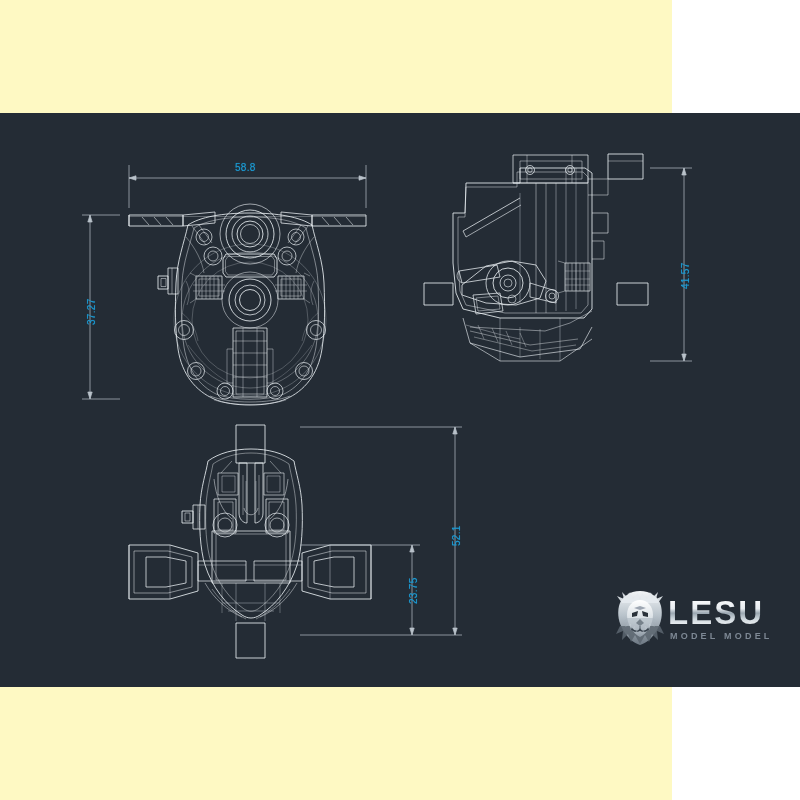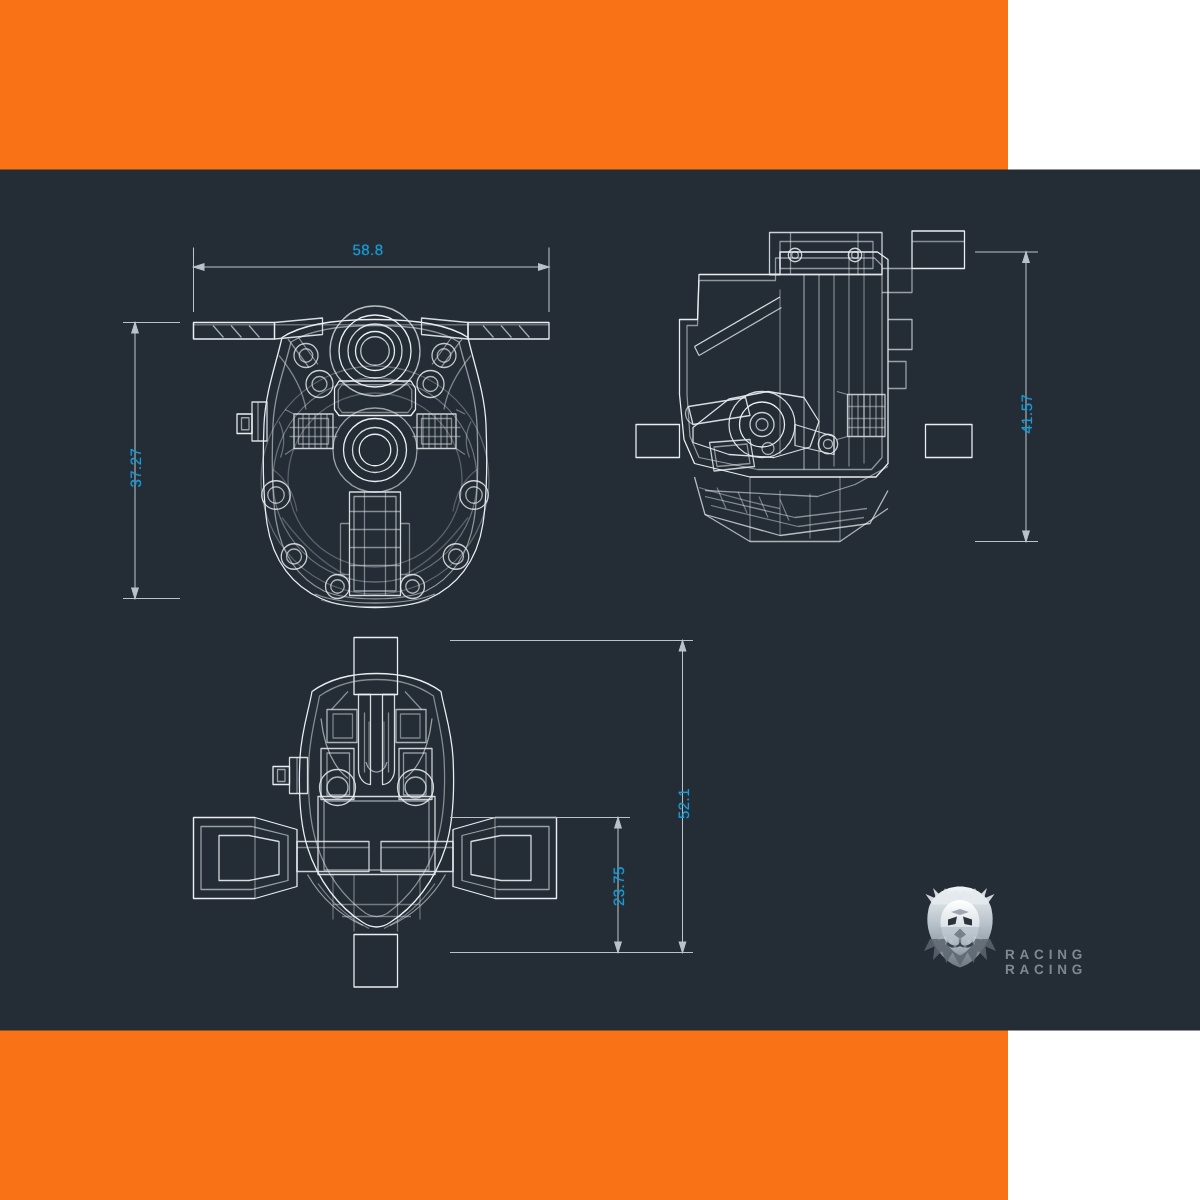--- a/index.html
+++ b/index.html
@@ -10,21 +10,21 @@
   body {
     width: 800px;
     height: 800px;
     overflow: hidden;
     font-family: "Liberation Sans", sans-serif;
   }
   #page {
     position: relative;
     width: 672px;
     height: 800px;
-    background: #f97316;
+    background: #fef9c3;
   }
   #cad-canvas {
     position: absolute;
     left: 0;
     top: 113px;
     width: 800px;
     height: 574px;
     background: #242c35;
     overflow: hidden;
   }
@@ -482,17 +482,18 @@
         <path d="M34,23 L28,21 L29,26 L34,27 Z" fill="#2a323a"></path>
 
         <path d="M20,18 L26,16 L32,18 L26,20 Z" fill="#8892a0" opacity="0.8"></path>
         <path d="M26,29 L30,33 L26,36 L22,33 Z" fill="#39434d"></path>
 
         <path d="M26,36 L26,40 M26,40 C22,42 19,41 17,38 M26,40 C30,42 33,41 35,38" stroke="#39434d" stroke-width="1.6" fill="none"></path>
 
         <path d="M13,28 L9,32 L14,32 L11,37 L17,34 L16,40 L21,36 L22,43 L26,38 L30,43 L31,36 L36,40 L35,34 L41,37 L38,32 L43,32 L39,28 Z" fill="#aab4bd" opacity="0.55"></path>
       </svg>
 
-      <div id="logo-sub">RACING RACING</div>
+      <div id="logo-wordmark">LESU</div>
+      <div id="logo-sub">MODEL MODEL</div>
     </div>
 
   </div>
 </div>
 
 </body></html>

